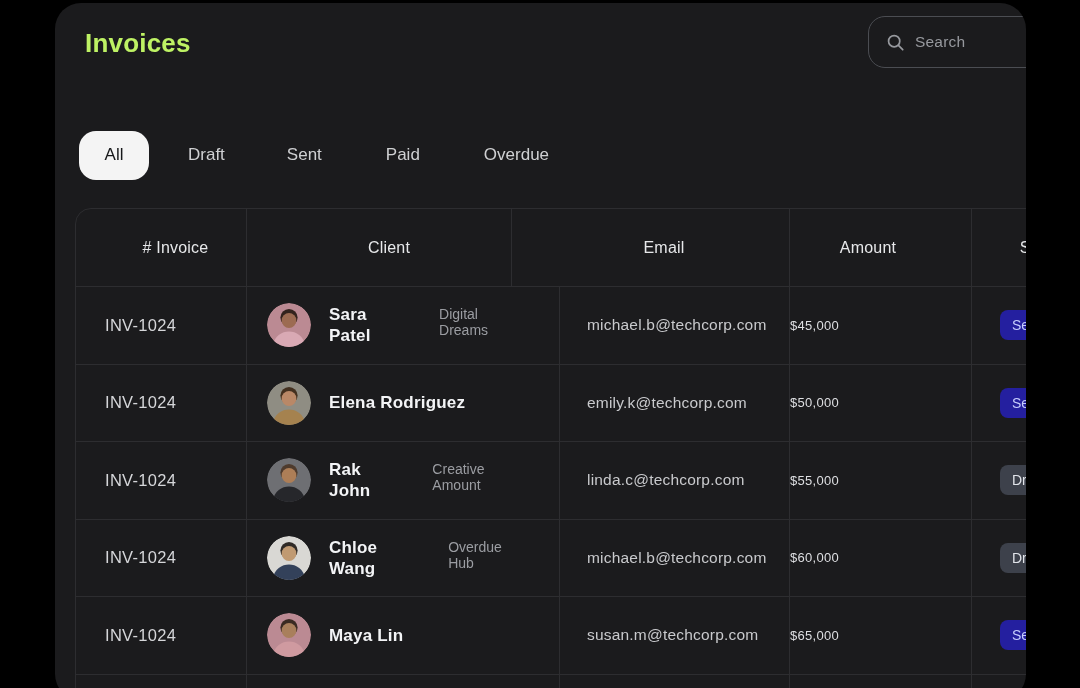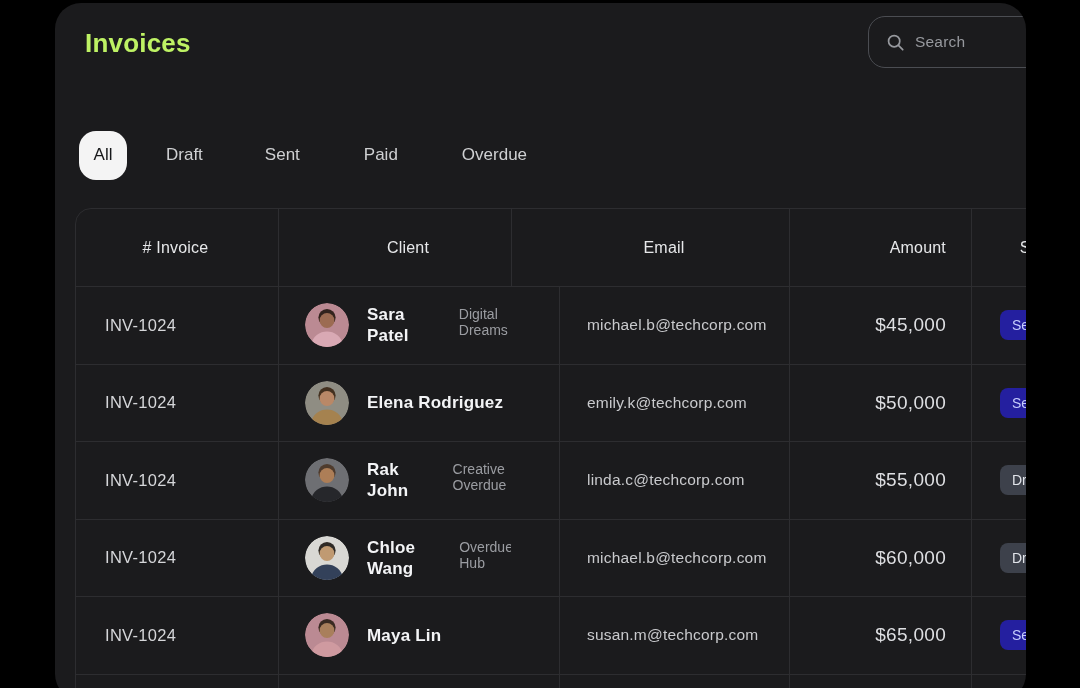--- a/index.html
+++ b/index.html
@@ -65,21 +65,21 @@
     background: none;
     border: none;
     color: #cfd0d2;
     font-family: inherit;
     font-size: 17px;
     font-weight: 400;
     cursor: pointer;
     padding: 0;
   }
   .tab.active {
-    width: 48px;
+    width: 70px;
     height: 49px;
     border-radius: 17px;
     background: var(--active-tab-bg, #f4f4f4);
     color: var(--active-tab-text, #17181a);
     font-weight: 500;
     display: flex;
     align-items: center;
     justify-content: center;
   }
   .tab:nth-child(2) { margin-left: 39px; }
@@ -105,33 +105,33 @@
   .tr { height: 77.5px; border-top: 1px solid var(--sep, #2d2d30); }
   .th, .td {
     display: flex;
     align-items: center;
     overflow: hidden;
   }
   .th + .th, .td + .td { border-left: 1px solid var(--sep, #2d2d30); }
 
   .th { color: #e7e8ea; font-size: 16px; font-weight: 500; letter-spacing: 0.2px; justify-content: center; }
   .th-invoice, .td-invoice { padding-left: 29px; }
-  .th-client,  .td-client  { padding-left: 26px; margin-left: 32px; }
+  .th-client,  .td-client  { padding-left: 20px; }
   .th-email,   .td-email   { padding-left: 27px; }
-  .th-amount,  .td-amount  { justify-content: flex-end; padding-right: 25px; }
+  .th-amount,  .td-amount  { padding-right: 25px; }
   .th-status,  .td-status  { padding-left: 20px; }
 
   .td-invoice { color: #d5d6d9; font-size: 16.5px; letter-spacing: 0.3px; }
   .td-client  { gap: 18px; }
   .avatar { width: 44px; height: 44px; border-radius: 50%; overflow: hidden; flex: 0 0 auto; }
   .client-txt { display: flex; flex-direction: row; justify-content: flex-start; gap: 44px; }
   .cname { color: #f3f4f6; font-size: 17px; font-weight: 600; letter-spacing: 0.2px; line-height: 1.25; }
   .ccompany { color: #9b9da2; font-size: 14px; margin-top: 2px; }
   .td-email  { color: #c9cacd; font-size: 15.5px; letter-spacing: 0.2px; margin-left: 48px; }
-  .td-amount { color: #dedfe2; font-size: 19px; letter-spacing: 0.3px; }
+  .td-amount { color: #dedfe2; font-size: 13px; letter-spacing: 0.3px; }
 
   .badge {
     margin-left: 8px;
     height: 30px;
     line-height: 30px;
     padding: 0 12px;
     border-radius: 8px;
     font-size: 14px;
     font-weight: 500;
     white-space: nowrap;
@@ -248,21 +248,21 @@
       <span class="avatar">
         <svg width="44" height="44" viewBox="0 0 44 44">
           <circle class="av-bg" cx="22" cy="22" r="22" fill="#6e6f73"></circle>
           <circle class="av-hair" cx="22" cy="14.5" r="8.6" fill="#4e3b2d"></circle>
           <circle class="av-skin" cx="22" cy="17.5" r="7.4" fill="#ad7e57"></circle>
           <path class="av-top" d="M5 46 C6.5 33 14.5 28.5 22 28.5 C29.5 28.5 37.5 33 39 46 Z" fill="#26272b"></path>
         </svg>
       </span>
       <span class="client-txt">
         <span class="cname">Rak John</span>
-        <span class="ccompany">Creative Overdue</span>
+        <span class="ccompany">Creative Amount</span>
       </span>
     </div>
     <div class="td td-email">
               <span class="email">linda.c@techcorp.com</span>
             </div>
     <div class="td td-amount">
               <span class="amount">$55,000</span>
             </div>
     <div class="td td-status">
               <span class="badge draft">Draft</span>

